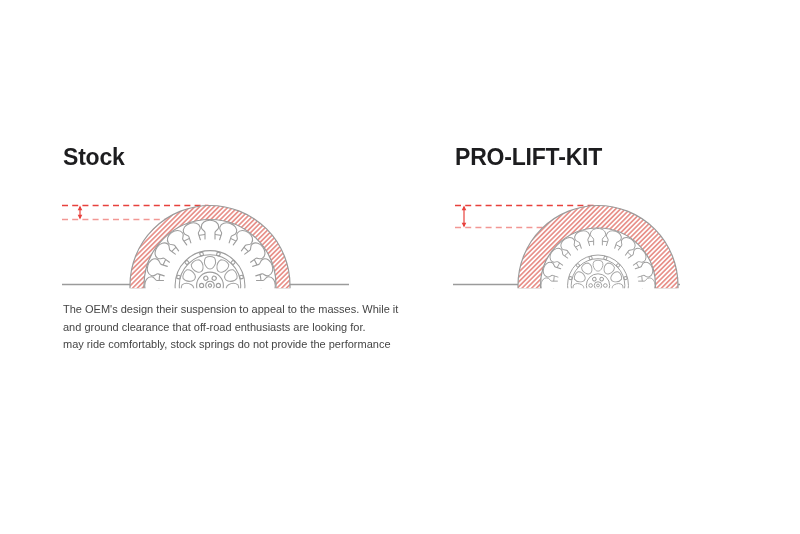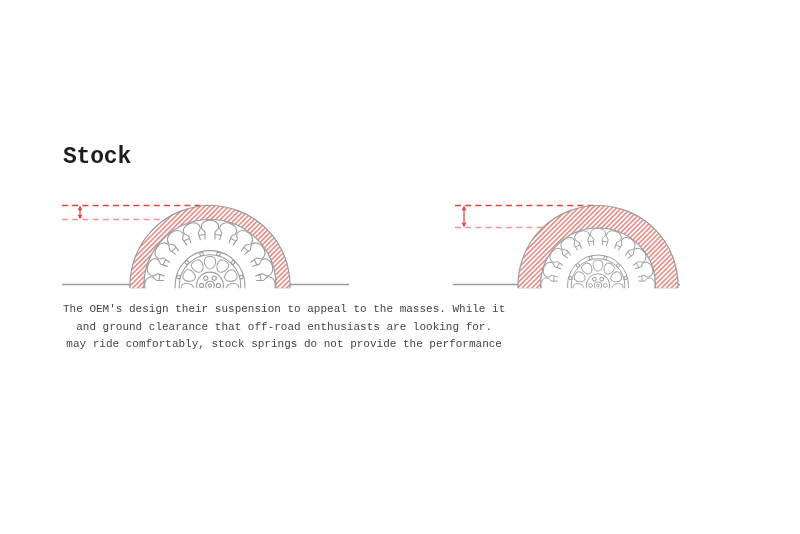--- a/index.html
+++ b/index.html
@@ -5,31 +5,31 @@
   :root{
     --accent-red:#E8413C;
     --hatch-red:#DD5F55;
     --line-gray:#9B9B9B;
     --heading-text:#1D1D1F;
     --body-text:#454545;
   }
   html,body{margin:0;padding:0;background:#fff;}
   .canvas{
     position:relative;width:680px;height:534px;background:#ffffff;overflow:hidden;
-    font-family:Liberation Mono, monospace;
+    font-family:Liberation Sans, sans-serif;
   }
   .panel-title{
     position:absolute;top:144px;margin:0;
     font-size:23px;font-weight:700;letter-spacing:-0.2px;color:var(--heading-text);
   }
   .title-left{left:63px;}
   .title-right{left:455px;}
   .panel-desc{
     position:absolute;top:301px;
-    font-size:11px;line-height:17.5px;color:var(--body-text);text-align:center;
+    font-size:11px;line-height:17.5px;color:var(--body-text);
   }
   .desc-left{left:63px;}
   .desc-right{left:455px;}
   .desc-line{white-space:nowrap;}
   .diagram{position:absolute;top:195px;}
   .svg-left{left:58px;}
   .svg-right{left:450px;}
 
   
   .gline{stroke:var(--line-gray);stroke-width:1.6;fill:none;}
@@ -44,20 +44,21 @@
   .knobfill{fill:#ffffff;stroke:none;}
   .knobline{fill:none;stroke:#9d9d9d;stroke-width:1.1;stroke-linecap:round;stroke-linejoin:round;}
   .spokeline{fill:none;stroke:#a3a3a3;stroke-width:1.05;}
 </style>
 </head>
 <body>
 
 <div class="canvas">
 
   <h2 class="panel-title title-left">Stock</h2>
+  <h2 class="panel-title title-right">PRO-LIFT-KIT</h2>
 
   <svg class="diagram svg-left" width="340" height="95" viewBox="58 195 340 95" aria-hidden="true">
     <defs>
       <pattern id="hatch" width="3.4" height="3.4" patternUnits="userSpaceOnUse" patternTransform="rotate(45)">
         <rect width="3.4" height="3.4" fill="#ffffff"></rect>
         <line x1="1.7" y1="0" x2="1.7" y2="3.4" class="hatchline"></line>
       </pattern>
       <clipPath id="clipL">
           <rect x="58" y="195" width="340" height="93.2"></rect>
         </clipPath>

